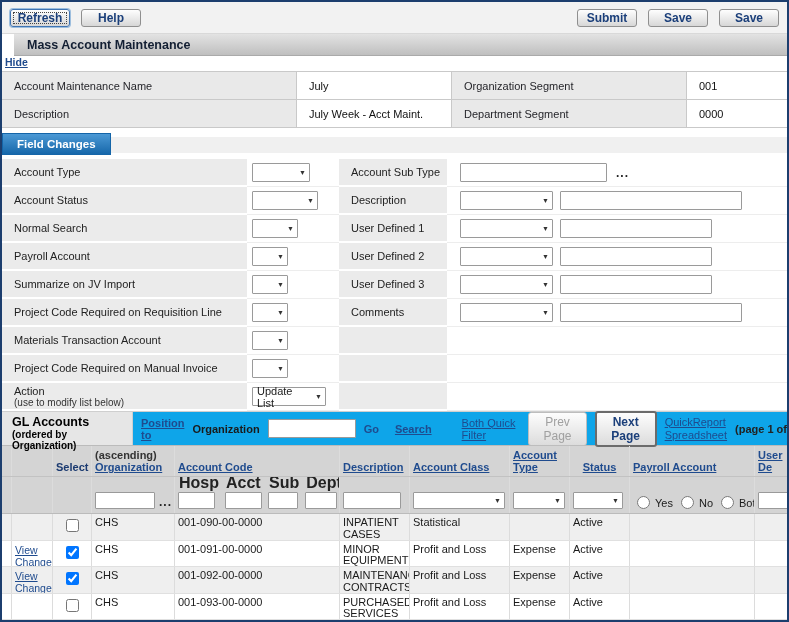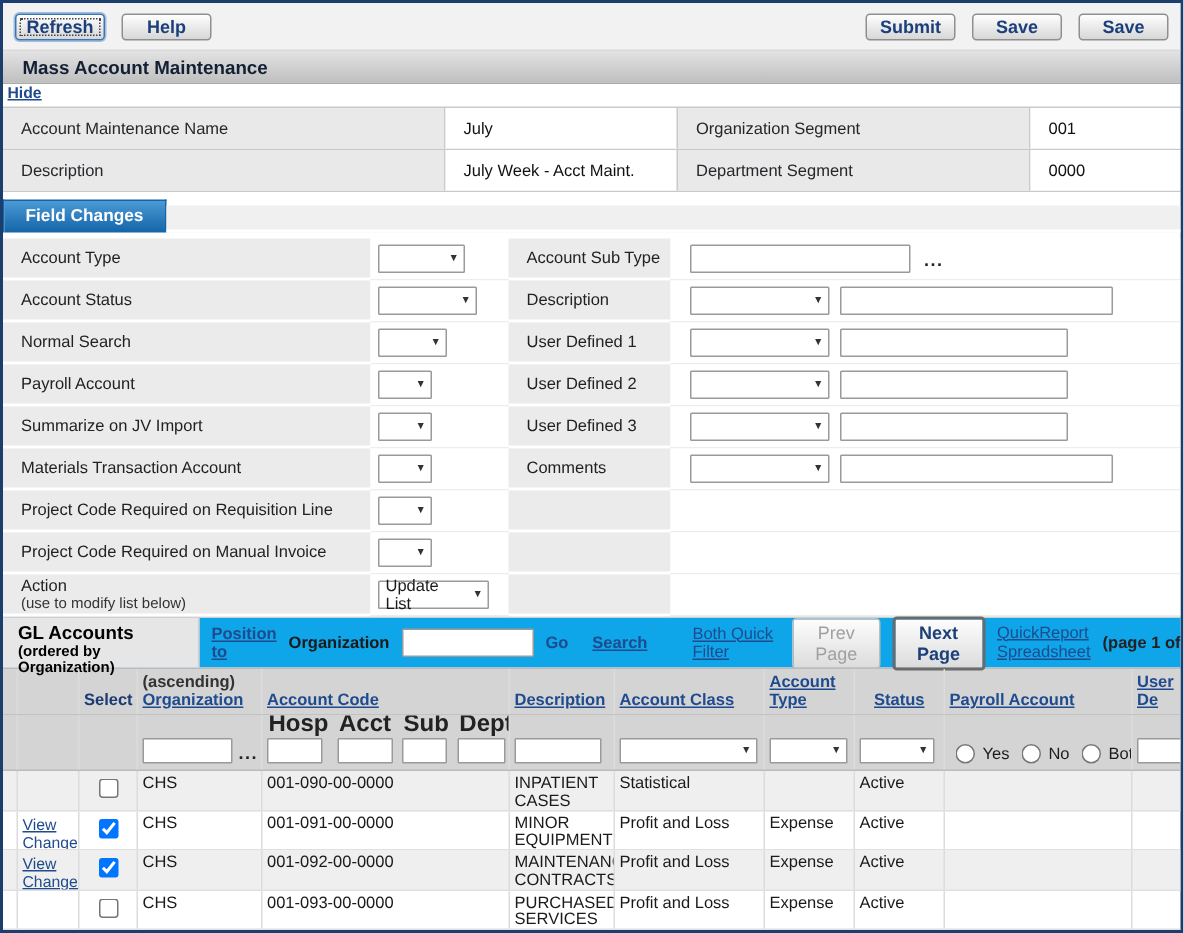--- a/index.html
+++ b/index.html
@@ -8,21 +8,21 @@
   .page { position:relative; width:789px; height:622px; border:2px solid #1c3e6e; background:#fff; overflow:hidden; }
 
   
   .toolbar { height:32px; background:#f2f2f2; border-bottom:1px solid #d9d9d9; display:flex; align-items:center; justify-content:space-between; padding:0 8px; }
   .tb-left, .tb-right { display:flex; gap:11px; align-items:center; }
   .btn { background:linear-gradient(#fefefe,#d7d7d7); border:1px solid #8f8f8f; border-radius:3px; color:#1b3f7a; font-weight:bold; font-size:12px; font-family:"Liberation Sans",sans-serif; padding:1px 0; width:60px; text-align:center; cursor:pointer; }
   .btn.focused { border:1px solid #3f74b3; box-shadow:0 0 0 1px #9dbede; outline:1px dotted #444; outline-offset:-4px; }
   .tb-right .btn { width:60px; }
 
   
-  .title-bar { height:22px; background:linear-gradient(#e3e3e3,#bfbfbf); border-bottom:1px solid #aaa; display:flex; align-items:center; padding-left:13px; }
+  .title-bar { height:22px; background:linear-gradient(#e3e3e3,#bfbfbf); border-bottom:1px solid #aaa; display:flex; align-items:center; padding-left:13px;margin-left:12px; }
   .title-bar span { font-weight:bold; font-size:12.5px; color:#131f33; }
   .hide-row { height:15px; padding-left:3px; background:#fff; }
   a.link { color:#1f4b8e; text-decoration:underline; cursor:pointer; }
   .hide-row a { font-size:10.5px; font-weight:bold; }
 
   
   .summary { border-top:1px solid #c9c9c9; }
   .sum-row { display:flex; height:28px; border-bottom:1px solid #c9c9c9; }
   .sum-cell { border-right:1px solid #c9c9c9; display:flex; align-items:center; padding-left:12px; }
   .sum-label { background:#e9e9e9; color:#26262b; }
@@ -188,31 +188,31 @@
             <span>Summarize on JV Import</span>
           </div>
         <div class="fctrl">
             <div class="selectbox w36">
               <span class="arrow">▼</span>
             </div>
           </div>
         </div>
       <div class="frow">
           <div class="flabel">
+            <span>Project Code Required on Requisition Line</span>
+          </div>
+        <div class="fctrl">
+            <div class="selectbox w36">
+              <span class="arrow">▼</span>
+            </div>
+          </div>
+        </div>
+      <div class="frow">
+          <div class="flabel">
             <span>Materials Transaction Account</span>
-          </div>
-        <div class="fctrl">
-            <div class="selectbox w36">
-              <span class="arrow">▼</span>
-            </div>
-          </div>
-        </div>
-      <div class="frow">
-          <div class="flabel">
-            <span>Project Code Required on Requisition Line</span>
           </div>
         <div class="fctrl">
             <div class="selectbox w36">
               <span class="arrow">▼</span>
             </div>
           </div>
         </div>
       <div class="frow">
           <div class="flabel">
             <span>Project Code Required on Manual Invoice</span>

